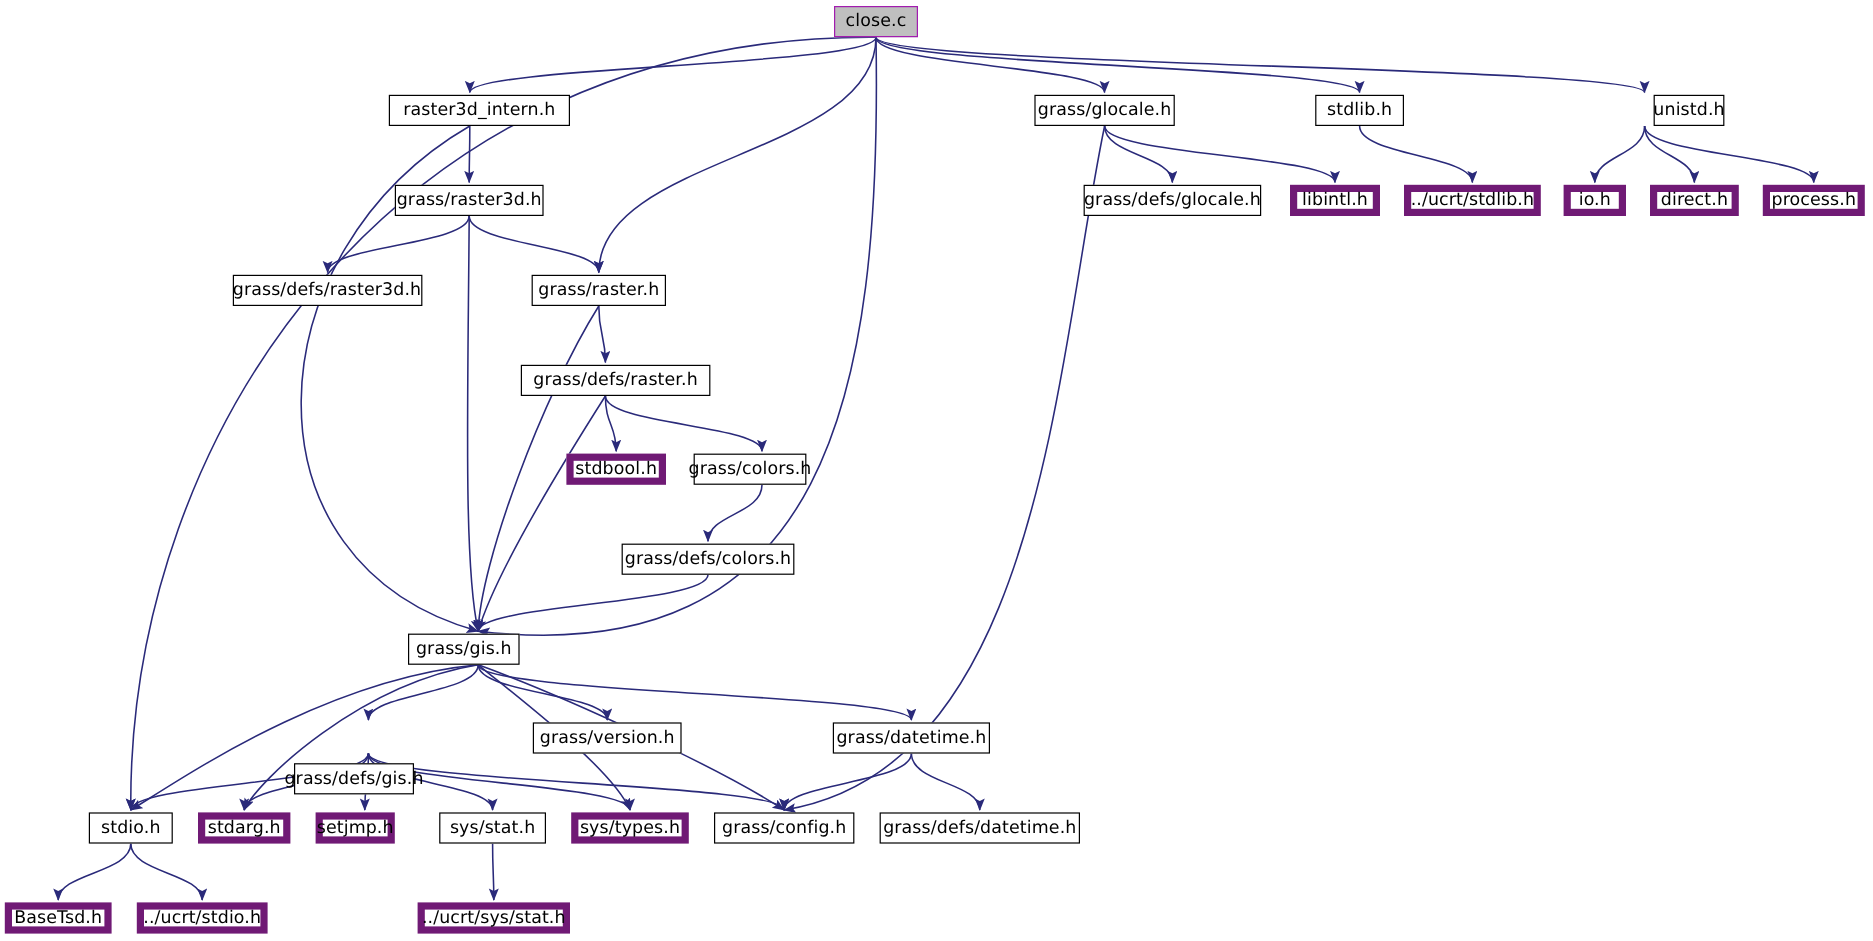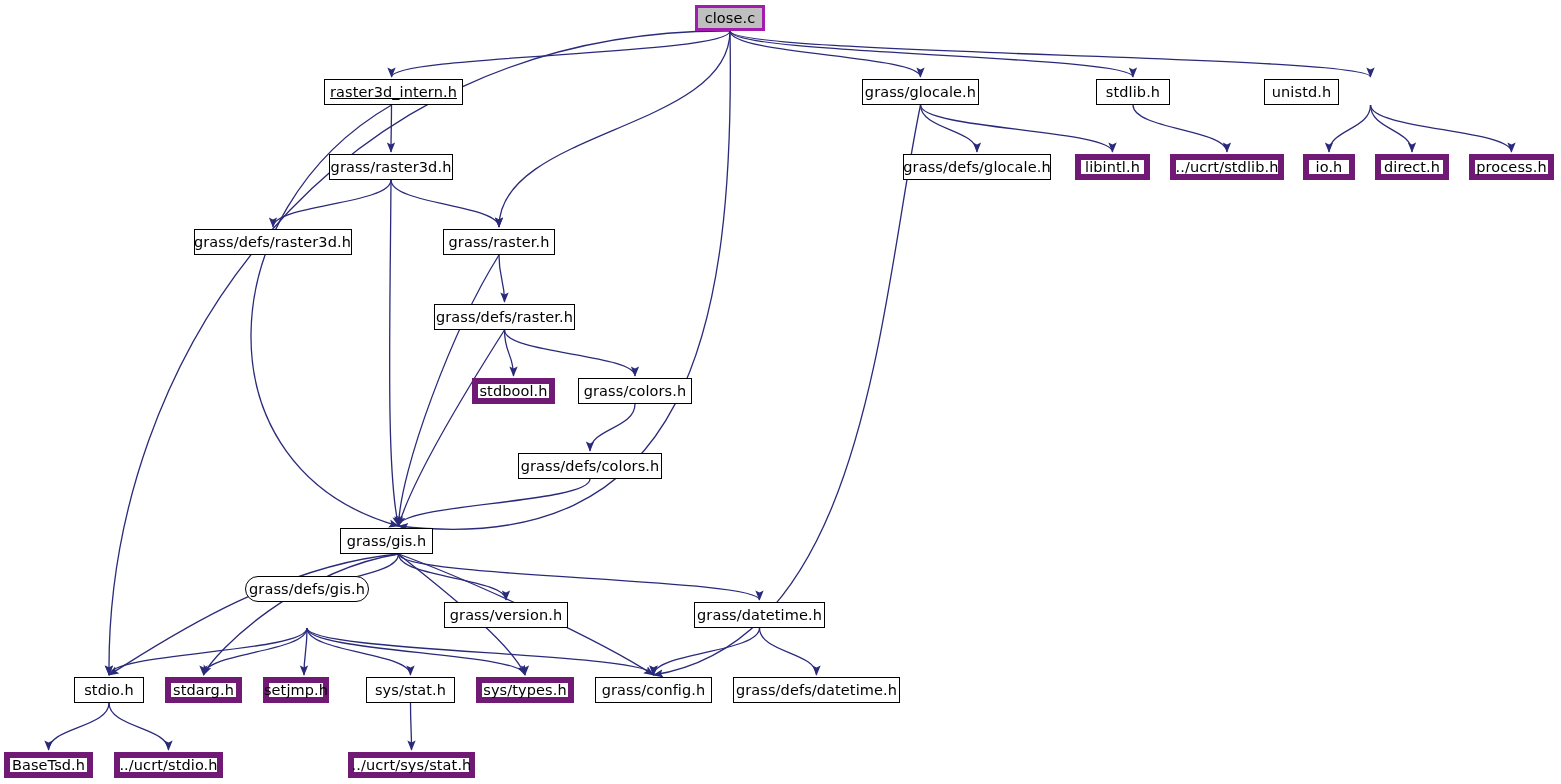--- a/index.html
+++ b/index.html
@@ -12,21 +12,21 @@
     display:flex;align-items:center;justify-content:center;
     white-space:nowrap;
     font-size:14.5px;
     color:#000;
     background:#ffffff;
     border:6px solid #701a75;
     height:26px;
     letter-spacing:0.1px;
   }
   .node.strong{border:1px solid #000000;}
-  .node.root{background:#bfbfbf;border:3px solid #a21caf;}
+  .node.root{background:#bfbfbf;border:1px solid #a21caf;}
   .nlabel{pointer-events:none;}
 </style>
 </head>
 <body>
 
 <div id="graph">
   <svg id="edges" viewBox="0 0 1561 784" xmlns="http://www.w3.org/2000/svg">
     <defs>
       <marker id="ah" markerWidth="9" markerHeight="9" refX="7.4" refY="3.2" orient="auto" markerUnits="strokeWidth">
         <path d="M0,0 L8,3.2 L0,6.4 L1.6,3.2 z" fill="#2a2a7a"></path>
@@ -76,30 +76,30 @@
         <path d="M759.5,628 C759.5,652.5 816.5,652.5 816.5,675" marker-end="url(#ah)"></path>
         <path d="M109,703 C109,727.5 48.5,727.5 48.5,750" marker-end="url(#ah)"></path>
         <path d="M109,703 C109,727.5 168.5,727.5 168.5,750" marker-end="url(#ah)"></path>
         <path d="M410.5,703 C410.5,727.5 411.5,727.5 411.5,750" marker-end="url(#ah)"></path>
       </g>
   </svg>
   <div id="nodes">
       <div class="node root" style="left: 695px; top: 5px; width: 70px;">
         <span class="nlabel">close.c</span>
       </div>
-      <div class="node strong" style="left: 324px; top: 79px; width: 139px; text-decoration: underline;">
+      <div class="node strong" style="left: 324px; top: 79px; width: 151px;">
         <span class="nlabel">raster3d_intern.h</span>
       </div>
       <div class="node strong" style="left: 862px; top: 79px; width: 117px;">
         <span class="nlabel">grass/glocale.h</span>
       </div>
       <div class="node strong" style="left: 1096px; top: 79px; width: 74px;">
         <span class="nlabel">stdlib.h</span>
       </div>
-      <div class="node strong" style="left: 1264px; top: 79px; width: 75px;">
+      <div class="node strong" style="left: 1378px; top: 79px; width: 59px;">
         <span class="nlabel">unistd.h</span>
       </div>
       <div class="node strong" style="left: 329px; top: 154px; width: 124px;">
         <span class="nlabel">grass/raster3d.h</span>
       </div>
       <div class="node strong" style="left: 903px; top: 154px; width: 148px;">
         <span class="nlabel">grass/defs/glocale.h</span>
       </div>
       <div class="node" style="left: 1075px; top: 154px; width: 75px;">
         <span class="nlabel">libintl.h</span>
@@ -115,36 +115,36 @@
       </div>
       <div class="node" style="left: 1469px; top: 154px; width: 85px;">
         <span class="nlabel">process.h</span>
       </div>
       <div class="node strong" style="left: 194px; top: 229px; width: 158px; justify-content: flex-end;">
         <span class="nlabel">grass/defs/raster3d.h</span>
       </div>
       <div class="node strong" style="left: 443px; top: 229px; width: 112px;">
         <span class="nlabel">grass/raster.h</span>
       </div>
-      <div class="node strong" style="left: 434px; top: 304px; width: 141px;">
+      <div class="node strong" style="left: 434px; top: 304px; width: 158px;">
         <span class="nlabel">grass/defs/raster.h</span>
       </div>
       <div class="node" style="left: 472px; top: 378px; width: 83px;">
         <span class="nlabel">stdbool.h</span>
       </div>
-      <div class="node strong" style="left: 578px; top: 378px; width: 114px;">
+      <div class="node strong" style="left: 578px; top: 378px; width: 94px;">
         <span class="nlabel">grass/colors.h</span>
       </div>
       <div class="node strong" style="left: 518px; top: 453px; width: 144px;">
         <span class="nlabel">grass/defs/colors.h</span>
       </div>
       <div class="node strong" style="left: 340px; top: 528px; width: 93px;">
         <span class="nlabel">grass/gis.h</span>
       </div>
-      <div class="node strong" style="left: 245px; top: 576px; width: 124px; border-radius: 13px;">
+      <div class="node strong" style="left: 245px; top: 636px; width: 100px;">
         <span class="nlabel">grass/defs/gis.h</span>
       </div>
       <div class="node strong" style="left: 444px; top: 602px; width: 124px;">
         <span class="nlabel">grass/version.h</span>
       </div>
       <div class="node strong" style="left: 694px; top: 602px; width: 131px;">
         <span class="nlabel">grass/datetime.h</span>
       </div>
       <div class="node strong" style="left: 74px; top: 677px; width: 70px;">
         <span class="nlabel">stdio.h</span>

